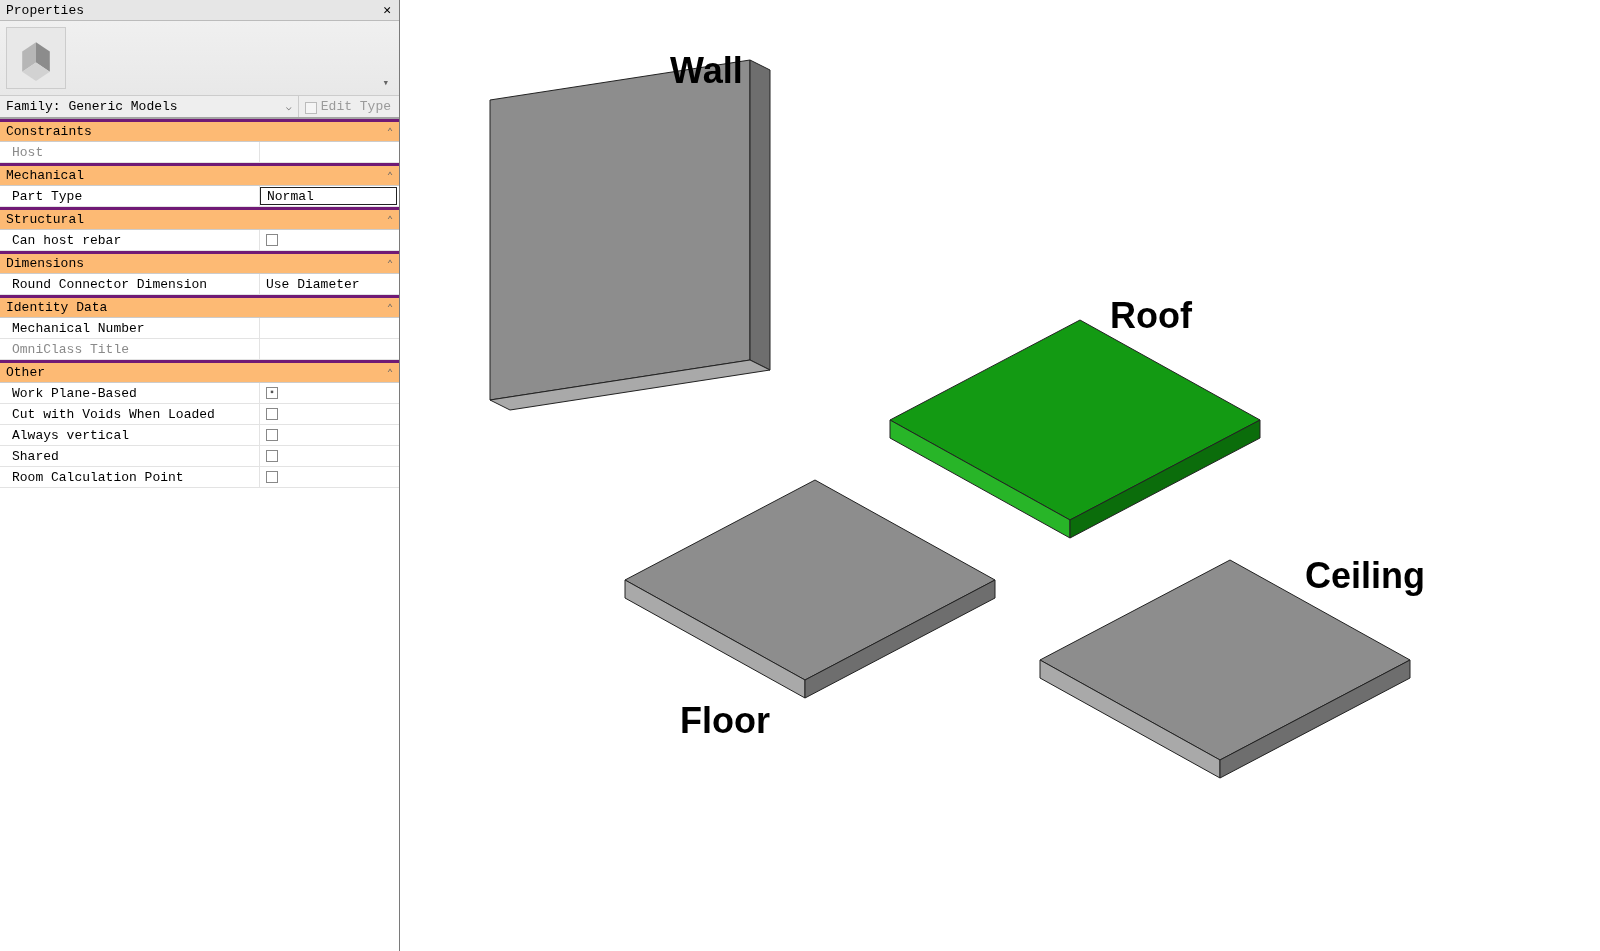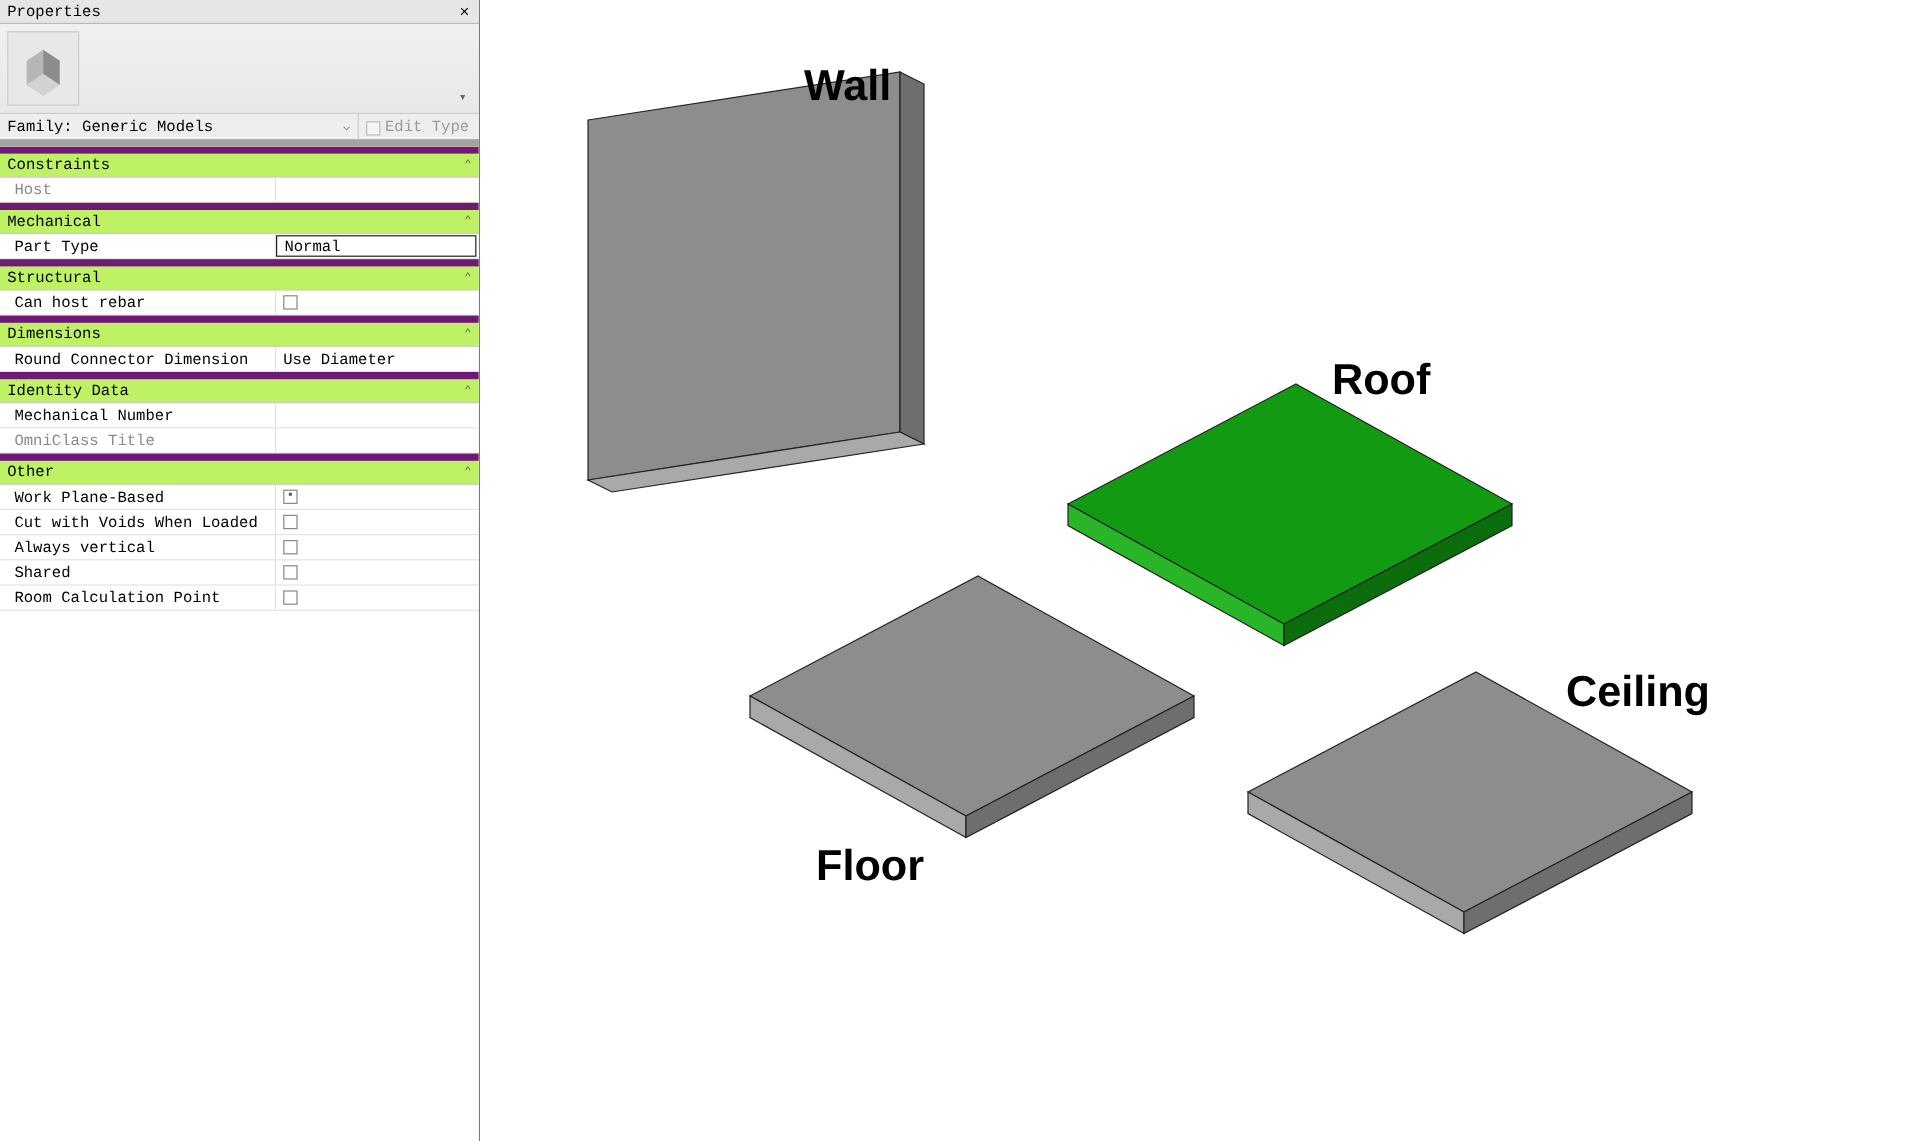--- a/index.html
+++ b/index.html
@@ -63,21 +63,21 @@
   .chev {
     align-self: flex-end;
     padding: 0 10px 6px 0;
     color: #666;
     font-size: 11px;
   }
   .family-row {
     display: flex;
     align-items: center;
     background: #eee;
-    border-bottom: 6px solid #a3a3a3;
+    border-bottom: 2px solid #a3a3a3;
     font-size: 13px;
   }
   .family-dd {
     flex: 1;
     display: flex;
     align-items: center;
     justify-content: space-between;
     padding: 3px 6px;
     border-right: 1px solid #ccc;
   }
@@ -90,42 +90,42 @@
     gap: 4px;
   }
   .edit-type .et-icon { width: 12px; height: 12px; border:1px solid #bbb; display:inline-block; background: #f5f5f5; }
 
   .prop-scroll {
     flex: 1;
     overflow: auto;
     background: #fff;
   }
   .group-header {
-    background: #bef264;
-    border-top: 6px solid #701a75;
+    background: #fdba74;
+    border-top: 3px solid #701a75;
     border-bottom: 1px solid #ccc;
     padding: 2px 6px;
     font-size: 13px;
     display: flex;
     justify-content: space-between;
     align-items: center;
   }
   .group-header .collap {
     font-size: 10px;
     color: #666;
   }
   .prop-row {
     display: flex;
     border-bottom: 1px solid #e3e3e3;
     font-size: 13px;
     height: 21px;
     align-items: stretch;
   }
   .prop-label {
-    width: 230px;
+    width: 260px;
     padding: 2px 0 2px 12px;
     border-right: 1px solid #e3e3e3;
     display: flex;
     align-items: center;
   }
   .prop-label.dim { color: #8a8a8a; }
   .prop-value {
     flex: 1;
     padding: 2px 6px;
     display: flex;

